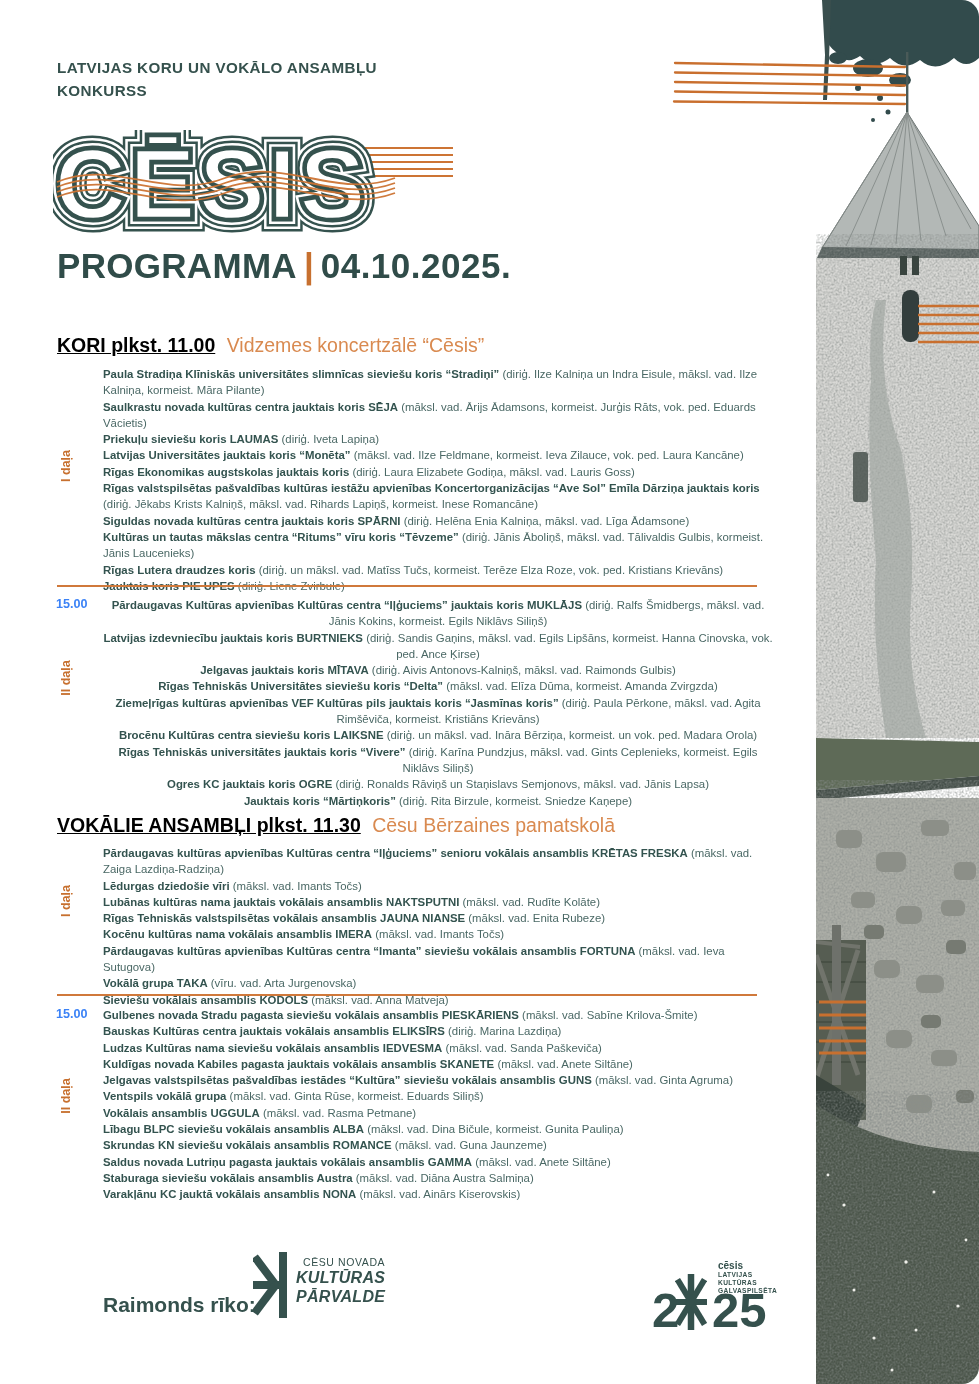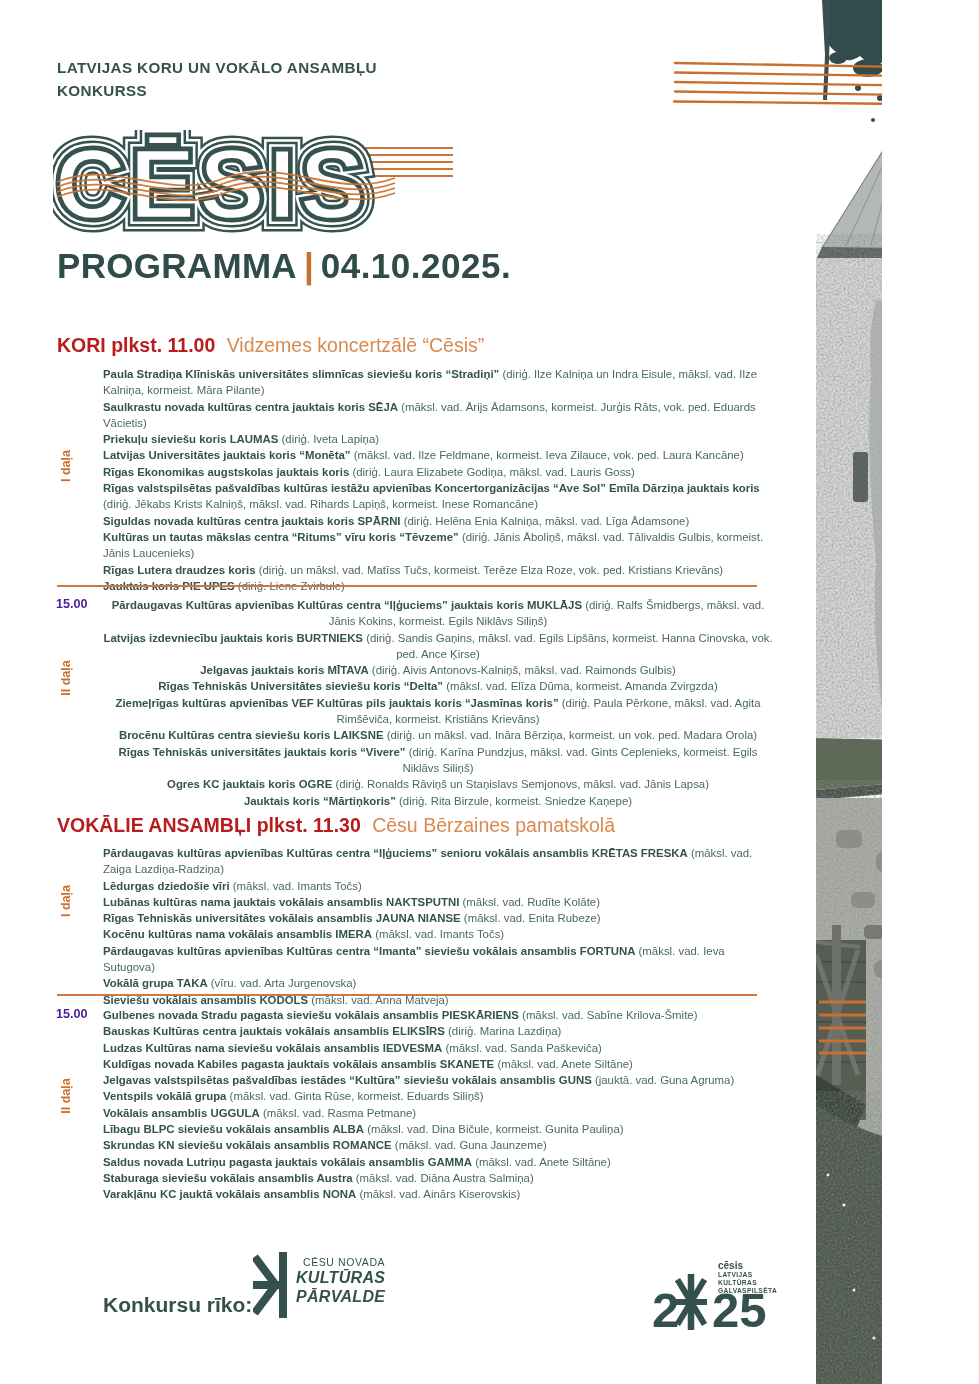--- a/index.html
+++ b/index.html
@@ -1,40 +1,40 @@
 <!DOCTYPE html>
 <html><head>
 <meta charset="utf-8">
 <style>
   html,body{margin:0;padding:0;background:#ffffff;}
-  .page{position:relative;width:882px;height:1384px;background:#ffffff;overflow:hidden;
-        font-family:"Liberation Sans",sans-serif;}
+  .page{position:relative;width:979px;height:1384px;background:#ffffff;overflow:hidden;
+        font-family:"Liberation Sans",sans-serif;border-radius:17px;}
   
   .hdr{position:absolute;left:57px;top:56px;font-size:15.2px;line-height:23px;
        font-weight:700;letter-spacing:.4px;color:#35514D;}
   
   .title-row{position:absolute;left:57px;top:246px;font-size:35px;white-space:nowrap;}
   .title-main{font-weight:700;color:#304C49;letter-spacing:.3px;}
   .title-pipe{font-weight:700;color:#C7702F;margin:0 7px;}
   .title-date{font-weight:600;color:#304C49;letter-spacing:.5px;}
   
   .sec-h{position:absolute;left:57px;font-size:19.5px;white-space:nowrap;}
-  .sec-h .h-bold{font-weight:800;color:#b91c1c;}
+  .sec-h .h-bold{font-weight:800;color:#000000;text-decoration:underline;}
   .sec-h .h-light{font-weight:400;color:#D98A50;margin-left:6px;}
   #sec1-h{top:334px;} #sec2-h{top:814px;}
   
   .entries{position:absolute;left:103px;width:670px;font-size:11.4px;line-height:16.3px;color:#4A6865;}
   #blk1{top:366px;} #blk2{top:597px;text-align:center;} #blk3{top:845px;} #blk4{top:1007px;}
   .e-name{font-weight:700;color:#33534F;}
   .e-details{font-weight:400;color:#4A6865;}
   
   .divider{position:absolute;left:57px;width:700px;height:1.5px;background:#D0793B;}
   #div1{top:585px;} #div2{top:994px;}
   
-  .time-label{position:absolute;left:56px;width:44px;font-size:12.6px;font-weight:600;color:#4c1d95;}
+  .time-label{position:absolute;left:56px;width:44px;font-size:12.6px;font-weight:600;color:#3b82f6;}
   #time1{top:597px;} #time2{top:1007px;}
   
   .part-label{position:absolute;width:70px;left:31px;text-align:center;font-size:12.6px;
       font-weight:600;color:#C7702F;transform:rotate(-90deg);}
   #pl1{top:459px;} #pl2{top:671px;} #pl3{top:894px;} #pl4{top:1089px;}
   
   .organizer{position:absolute;left:103px;top:1293px;font-size:21px;font-weight:700;color:#35514D;}
   .logo1{position:absolute;left:253px;top:1252px;display:flex;gap:9px;color:#35514D;text-align:right;}
   .logo1-text{padding-top:3px;}
   .logo1-l1{font-size:10.5px;font-weight:400;letter-spacing:.6px;line-height:14px;}
@@ -264,21 +264,21 @@
     <span class="h-light">Cēsu Bērzaines pamatskolā</span>
   </div>
   <div class="part-label" id="pl3">I daļa</div>
   <div class="entries" id="blk3">
   <div class="entry"><span class="e-name">Pārdaugavas kultūras apvienības Kultūras centra “Iļģuciems” senioru vokālais ansamblis KRĒTAS FRESKA</span><span class="e-details"> (māksl. vad. Zaiga Lazdiņa-Radziņa)</span></div>
 
   <div class="entry"><span class="e-name">Lēdurgas dziedošie vīri</span><span class="e-details"> (māksl. vad. Imants Točs)</span></div>
 
   <div class="entry"><span class="e-name">Lubānas kultūras nama jauktais vokālais ansamblis NAKTSPUTNI</span><span class="e-details"> (māksl. vad. Rudīte Kolāte)</span></div>
 
-  <div class="entry"><span class="e-name">Rīgas Tehniskās universitātes vokālais ansamblis JAUNA NIANSE</span><span class="e-details"> (māksl. vad. Enita Rubeze)</span></div>
+  <div class="entry"><span class="e-name">Rīgas Tehniskās valstspilsētas vokālais ansamblis JAUNA NIANSE</span><span class="e-details"> (māksl. vad. Enita Rubeze)</span></div>
 
   <div class="entry"><span class="e-name">Kocēnu kultūras nama vokālais ansamblis IMERA</span><span class="e-details"> (māksl. vad. Imants Točs)</span></div>
 
   <div class="entry"><span class="e-name">Pārdaugavas kultūras apvienības Kultūras centra “Imanta” sieviešu vokālais ansamblis FORTUNA</span><span class="e-details"> (māksl. vad. Ieva Sutugova)</span></div>
 
   <div class="entry"><span class="e-name">Vokālā grupa TAKA</span><span class="e-details"> (vīru. vad. Arta Jurgenovska)</span></div>
 
   <div class="entry"><span class="e-name">Sieviešu vokālais ansamblis KODOLS</span><span class="e-details"> (māksl. vad. Anna Matveja)</span></div>
 </div>
   <div class="divider" id="div2"></div>
@@ -286,38 +286,38 @@
   <div class="part-label" id="pl4">II daļa</div>
   <div class="entries" id="blk4">
   <div class="entry"><span class="e-name">Gulbenes novada Stradu pagasta sieviešu vokālais ansamblis PIESKĀRIENS</span><span class="e-details"> (māksl. vad. Sabīne Krilova-Šmite)</span></div>
 
   <div class="entry"><span class="e-name">Bauskas Kultūras centra jauktais vokālais ansamblis ELIKSĪRS</span><span class="e-details"> (diriģ. Marina Lazdiņa)</span></div>
 
   <div class="entry"><span class="e-name">Ludzas Kultūras nama sieviešu vokālais ansamblis IEDVESMA</span><span class="e-details"> (māksl. vad. Sanda Paškeviča)</span></div>
 
   <div class="entry"><span class="e-name">Kuldīgas novada Kabiles pagasta jauktais vokālais ansamblis SKANETE</span><span class="e-details"> (māksl. vad. Anete Siltāne)</span></div>
 
-  <div class="entry"><span class="e-name">Jelgavas valstspilsētas pašvaldības iestādes “Kultūra” sieviešu vokālais ansamblis GUNS</span><span class="e-details"> (jauktā. vad. Guna Agruma)</span></div>
+  <div class="entry"><span class="e-name">Jelgavas valstspilsētas pašvaldības iestādes “Kultūra” sieviešu vokālais ansamblis GUNS</span><span class="e-details"> (māksl. vad. Ginta Agruma)</span></div>
 
   <div class="entry"><span class="e-name">Ventspils vokālā grupa</span><span class="e-details"> (māksl. vad. Ginta Rūse, kormeist. Eduards Siliņš)</span></div>
 
   <div class="entry"><span class="e-name">Vokālais ansamblis UGGULA</span><span class="e-details"> (māksl. vad. Rasma Petmane)</span></div>
 
   <div class="entry"><span class="e-name">Lībagu BLPC sieviešu vokālais ansamblis ALBA</span><span class="e-details"> (māksl. vad. Dina Bičule, kormeist. Gunita Pauliņa)</span></div>
 
   <div class="entry"><span class="e-name">Skrundas KN sieviešu vokālais ansamblis ROMANCE</span><span class="e-details"> (māksl. vad. Guna Jaunzeme)</span></div>
 
   <div class="entry"><span class="e-name">Saldus novada Lutriņu pagasta jauktais vokālais ansamblis GAMMA</span><span class="e-details"> (māksl. vad. Anete Siltāne)</span></div>
 
   <div class="entry"><span class="e-name">Staburaga sieviešu vokālais ansamblis Austra</span><span class="e-details"> (māksl. vad. Diāna Austra Salmiņa)</span></div>
 
   <div class="entry"><span class="e-name">Varakļānu KC jauktā vokālais ansamblis NONA</span><span class="e-details"> (māksl. vad. Ainārs Kiserovskis)</span></div>
 </div>
 
-  <div class="organizer">Konkursu rīko:</div>
+  <div class="organizer">Raimonds rīko:</div>
 
   <div class="logo1">
     <svg width="34" height="66" viewBox="0 0 34 66">
       <g stroke="#35514D" stroke-width="8" stroke-linecap="square">
         <line x1="4" y1="8" x2="22" y2="32"></line>
         <line x1="0" y1="33" x2="22" y2="33"></line>
         <line x1="4" y1="58" x2="22" y2="34"></line>
       </g>
       <rect x="26" y="0" width="8" height="66" fill="#35514D"></rect>
     </svg>

